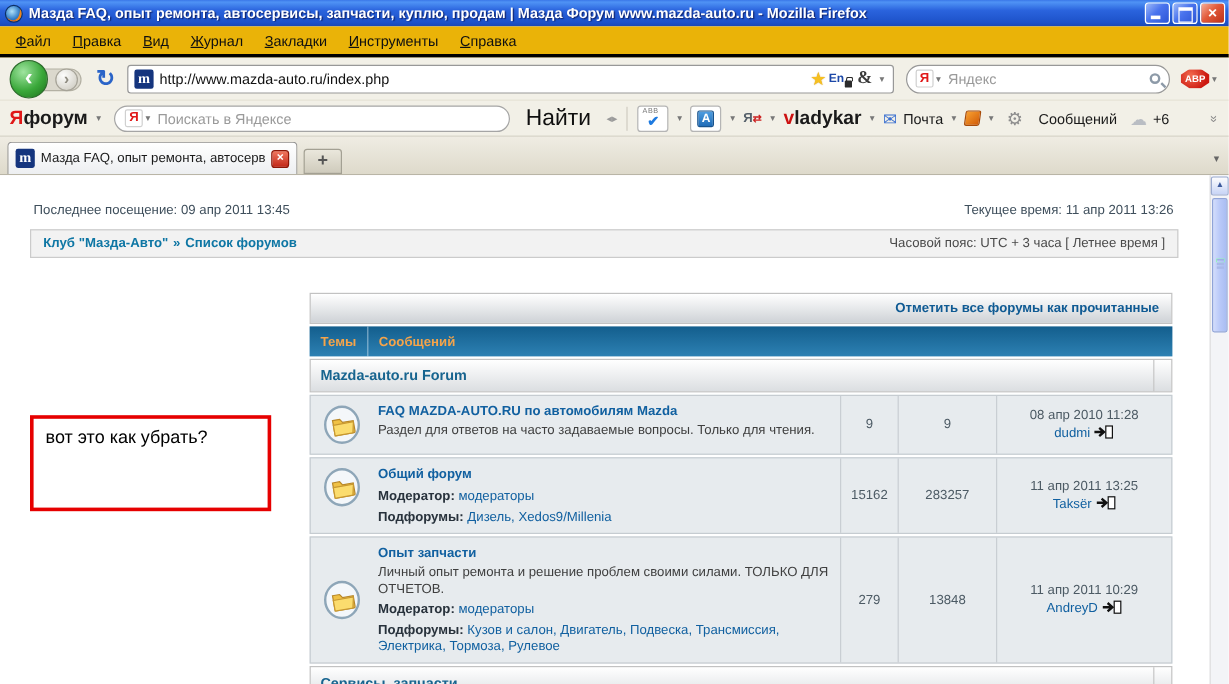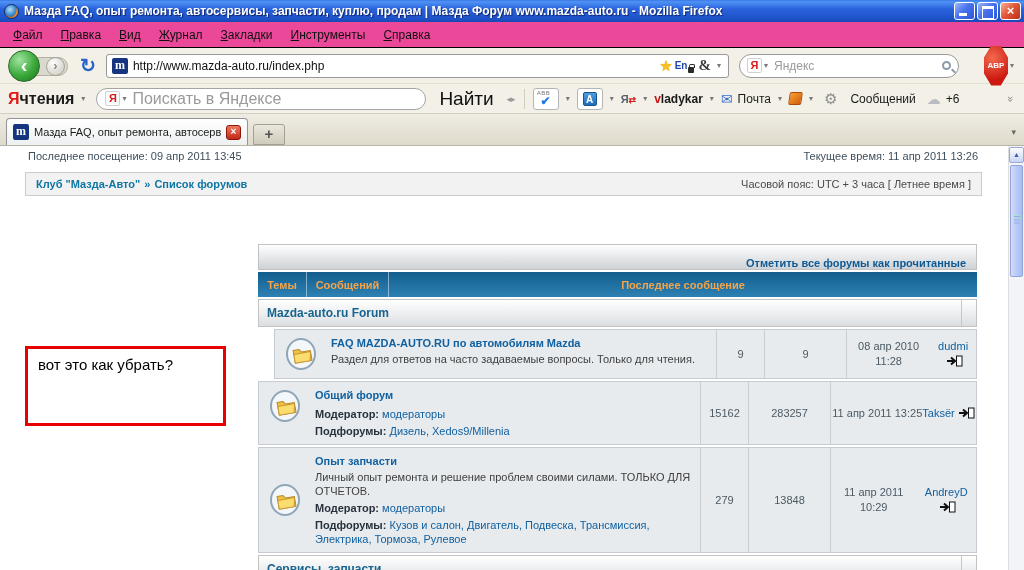--- a/index.html
+++ b/index.html
@@ -19,21 +19,21 @@
     position:relative; flex:0 0 auto; }
   .btn-min,.btn-max { background:linear-gradient(135deg,#9db9f9 0%,#4a74ee 45%,#2c55d6 100%); }
   .btn-min::after { content:""; position:absolute; left:4px; bottom:3px; width:8px; height:3px; background:#fff; }
   .btn-max::after { content:""; position:absolute; left:4px; top:3px; width:10px; height:9px;
     border:1px solid #fff; border-top:3px solid #fff; }
   .btn-close { background:linear-gradient(135deg,#f7b09a 0%,#e25a3a 45%,#bc३018 100%);
     background:linear-gradient(135deg,#f7b09a 0%,#e25a3a 45%,#bc3018 100%);
     color:#fff; font-size:13px; font-weight:bold; text-align:center; line-height:15px; }
 
   
-  .menubar { height:26px; background:#ec4899; border-bottom:1px solid #000000; display:flex; align-items:center; padding-left:4px; }
+  .menubar { height:26px; background:#eab308; border-bottom:3px solid #000000; display:flex; align-items:center; padding-left:4px; }
   .menu-item { display:inline-block; font-size:12px; color:#101010; padding:4px 9px; cursor:default; }
   .menu-item::first-letter { text-decoration:underline; }
 
   
   .navbar { height:36px; background:#f2f0e7; border-bottom:1px solid #e3e0d4; display:flex; align-items:center; padding:0 8px; }
   .backfwd { position:relative; width:64px; height:34px; flex:0 0 auto; }
   .bf-pill { position:absolute; left:24px; top:8px; width:36px; height:19px; background:#dbd8cd;
     border:1px solid #b4b1a4; border-radius:0 10px 10px 0; }
   .btn-back { position:absolute; left:0; top:1px; width:32px; height:32px; border-radius:50%;
     background:radial-gradient(circle at 35% 30%, #9fe49f 0%, #3aa83a 55%, #1b701b 100%);
@@ -56,44 +56,44 @@
   .caret { font-size:8px; color:#787878; margin:0 2px; }
   .searchbox { width:220px; height:24px; background:#fff; border:1px solid #989898; border-radius:12px;
     display:flex; align-items:center; padding:0 7px; flex:0 0 auto; }
   .ya-badge { width:15px; height:15px; background:#fff; border:1px solid #d0d0d0; border-radius:2px;
     color:#e01818; font-weight:bold; font-size:11px; text-align:center; line-height:13px; flex:0 0 auto; }
   .search-input { flex:1; border:none; outline:none; background:transparent; font-size:12px; color:#333; padding:0 4px; min-width:0; }
   .search-input::placeholder, .ysearch-input::placeholder { color:#9a9a9a; }
   .magnifier { width:9px; height:9px; border:2px solid #8d9aa8; border-radius:50%; position:relative; flex:0 0 auto; }
   .magnifier::after { content:""; position:absolute; left:7px; top:7px; width:5px; height:2px;
     background:#8d9aa8; transform:rotate(45deg); }
-  .abp-icon { width:24px; height:40px; margin-left:25px; flex:0 0 auto;
+  .abp-icon { width:24px; height:16px; margin-left:9px; flex:0 0 auto;
     clip-path:polygon(30% 0,70% 0,100% 30%,100% 70%,70% 100%,30% 100%,0 70%,0 30%);
     background:radial-gradient(circle at 35% 30%, #f26a4e 0%, #cc1810 70%); color:#fff;
     font-size:8px; font-weight:bold; display:flex; align-items:center; justify-content:center; }
 
   
   .ybar { height:30px; background:#f2f0e7; border-bottom:1px solid #d2cfc3; display:flex; align-items:center; padding:0 8px; gap:5px; }
   .ylogo { font-family:"Liberation Serif", serif; font-weight:bold; font-size:16px; }
   .ylogo .ya-red { color:#e01818; } .ylogo .ya-black { color:#1a1a1a; }
   .ysearch { width:330px; height:22px; background:#fff; border:1px solid #a5a5a5; border-radius:11px;
     display:flex; align-items:center; padding:0 8px; margin-left:4px; }
-  .ysearch-input { flex:1; border:none; outline:none; background:transparent; font-size:16px; padding:0 4px; min-width:0; }
+  .ysearch-input { flex:1; border:none; outline:none; background:transparent; font-size:12px; padding:0 4px; min-width:0; }
   .find-btn { font-size:19px; color:#101010; margin:0 8px; }
   .grip { color:#9a9a9a; font-size:9px; }
   .vsep { width:1px; height:20px; background:#cfccc0; margin:0 3px; }
   .tool-btn { height:22px; min-width:26px; background:#fff; border:1px solid #b5b5b5; border-radius:3px;
     display:flex; align-items:center; justify-content:center; position:relative; }
   .spell-abb { position:absolute; top:1px; left:3px; font-size:6px; color:#777; letter-spacing:.5px; }
   .spell-check { color:#1d7ae0; font-size:12px; font-weight:bold; margin-top:4px; }
   .trans-icon { width:14px; height:14px; background:linear-gradient(#4e9de0,#1f6cb8); border:1px solid #17538e;
     border-radius:2px; color:#fff; font-size:10px; font-weight:bold; text-align:center; line-height:13px; }
   .translit-icon { font-size:11px; font-weight:bold; color:#55606a; }
   .translit-icon .tr-arrows { color:#cc2222; font-size:9px; }
-  .user-name { font-weight:bold; font-size:12px; }
+  .user-name { font-weight:bold; font-size:16px; }
   .user-name .u-red { color:#cc1111; } .user-name .u-black { color:#1a1a1a; }
   .mail-icon { color:#3a6fd0; font-size:14px; }
   .mail-label { font-size:12px; color:#1a1a1a; }
   .money-icon { width:13px; height:13px; transform:skewX(-8deg);
     background:linear-gradient(135deg,#f8a030,#d25c08); border:1px solid #a84a08; border-radius:2px; }
   .gear-icon { color:#8e8e8e; font-size:15px; margin:0 4px; }
   .city-label { font-size:12px; color:#1a1a1a; margin-left:4px; }
   .cloud-icon { color:#b9bdc3; font-size:14px; margin-left:6px; }
   .temp-label { font-size:12px; color:#1a1a1a; }
   .flexspace { flex:1; }
@@ -110,59 +110,59 @@
     background:linear-gradient(#f07860,#c22818); color:#fff; font-size:10px; font-weight:bold;
     text-align:center; line-height:12px; }
   .newtab-btn { width:32px; height:21px; margin-left:5px; border:1px solid #a3a093; border-radius:3px 3px 0 0;
     background:linear-gradient(#eae7dc,#cfcbbc); color:#555; font-size:15px; font-weight:bold;
     text-align:center; line-height:18px; }
   .tablist-btn { position:absolute; right:8px; bottom:8px; font-size:9px; color:#666; }
 
   
   .content { position:relative; height:424px; background:#fff; }
   .page { position:absolute; left:0; top:0; right:16px; bottom:0; font-size:11px; }
-  .meta-row { display:flex; justify-content:space-between; padding:4px 30px 0 28px; color:#3f4f5c; }
+  .meta-row { display:flex; justify-content:space-between; padding:23px 30px 0 28px; color:#3f4f5c; }
   .links-row { display:flex; justify-content:space-between; padding:19px 30px 0 25px; }
   a.plink { color:#0e76a4; text-decoration:none; }
   .lsep { color:#3f4f5c; padding:0 3px; }
   .crumbbar { margin:10px 26px 0 25px; height:24px; background:#f2f2f2; border:1px solid #cbcbcb;
     display:flex; align-items:center; padding:0 10px; }
   .crumbbar a { font-weight:bold; color:#0e76a4; text-decoration:none; }
   .crumb-sep { font-weight:bold; color:#0e76a4; padding:0 4px; }
   .tz { margin-left:auto; color:#4a4a4a; }
 
   .annotation-box { position:absolute; left:25px; top:200px; width:201px; height:80px;
     background:#fff; border:3px solid #e60000; padding:7px 10px; font-size:15px; color:#000; }
 
   
   .ftable { position:absolute; left:258px; top:98px; width:719px; }
   .t-topbar { height:26px; background:linear-gradient(#ffffff,#ced2d6); border:1px solid #c2c2c2;
-    display:flex; align-items:flex-end; justify-content:flex-end; padding:0 10px; }
+    display:flex; align-items:center; justify-content:flex-end; padding:0 10px; }
   .t-topbar a { font-weight:bold; color:#0f5a93; text-decoration:none; }
   .t-header { margin-top:2px; height:25px; display:flex; align-items:stretch;
     background:linear-gradient(#135e8d,#2d81b3); color:#f5a44a; font-weight:bold; }
   .th-cell { display:flex; align-items:center; justify-content:center; }
   .th-cell + .th-cell { border-left:1px solid rgba(220,235,245,.55); }
   .w-forum { width:442px; } .w-topics { width:48px; } .w-posts { width:82px; } .w-last { flex:1; }
   .t-cat { margin-top:2px; height:28px; background:linear-gradient(#ffffff,#dbdee1); border:1px solid #c2c2c2; display:flex; }
   .t-cat .cat-name { width:703px; display:flex; align-items:center; padding-left:8px;
     font-weight:bold; font-size:12px; color:#17648f; border-right:1px solid #c6c6c6; }
   .t-cat .cat-rest { flex:1; }
   .frow { margin-top:2px; display:flex; background:#e7ebee; border:1px solid #c6ccd1; }
   .c-forum { width:441px; display:flex; padding:6px 6px 6px 8px; gap:10px; }
   .c-num { width:48px; display:flex; align-items:center; justify-content:center; color:#4c5a64; border-left:1px solid #c9ced3; }
   .c-posts { width:82px; }
-  .c-last { flex:1; display:flex; flex-direction:row; align-items:center; justify-content:center;
+  .c-last { flex:1; display:flex; flex-direction:column; align-items:center; justify-content:center;
     color:#4c5a64; line-height:15px; border-left:1px solid #c9ced3; text-align:center; }
   .f-texts { flex:1; line-height:14px; color:#3f3f3f; }
   .f-title { display:inline-block; font-weight:bold; color:#1160a0; text-decoration:none; margin-bottom:2px; }
   .f-label { font-weight:bold; color:#28323c; }
   .f-line { margin-top:3px; }
   a.f-link { color:#1160a0; text-decoration:none; }
-  .r1 { min-height:50px;margin-left:16px; } .r2 { min-height:56px; } .r3 { min-height:92px; }
+  .r1 { min-height:50px; } .r2 { min-height:56px; } .r3 { min-height:92px; }
   .goto-icon { vertical-align:-2px; margin-left:3px; }
 
   
   .scrollbar { position:absolute; right:0; top:0; width:16px; height:100%; background:#f3f4f7; border-left:1px solid #dedede; }
   .sb-up { position:absolute; top:1px; left:0; width:15px; height:16px; border:1px solid #9aaad0; border-radius:2px;
     background:linear-gradient(#fdfdfe,#c7d4f6); color:#3c5a9c; font-size:7px; text-align:center; line-height:14px; }
   .sb-thumb { position:absolute; top:19px; left:1px; width:13px; height:112px; border:1px solid #90a4d8; border-radius:2px;
     background:linear-gradient(90deg,#d3ddfc,#b9c9f8 50%,#a9bdf2); }
   .sb-thumb::after { content:""; position:absolute; left:3px; top:50px; width:6px; height:1px;
     box-shadow:0 0 0 .5px #8fa, 0 3px 0 #a9b9e8, 0 6px 0 #a9b9e8; border-top:1px solid #98aade; }
@@ -207,21 +207,21 @@
     <span class="ya-badge">Я</span>
     <span class="caret">▾</span>
     <input class="search-input" placeholder="Яндекс" style="">
     <span class="magnifier"></span>
   </div>
   <div class="abp-icon">ABP</div>
   <span class="caret">▾</span>
 </div>
 
 <div class="ybar">
-  <span class="ylogo"><span class="ya-red">Я</span><span class="ya-black">чтения</span></span>
+  <span class="ylogo"><span class="ya-red">Я</span><span class="ya-black">форум</span></span>
   <span class="caret">▾</span>
   <div class="ysearch">
     <span class="ya-badge">Я</span>
     <span class="caret">▾</span>
     <input class="ysearch-input" placeholder="Поискать в Яндексе" style="">
   </div>
   <span class="find-btn">Найти</span>
   <span class="grip">◂▸</span>
   <span class="vsep"></span>
   <div class="tool-btn">
@@ -281,21 +281,20 @@
     </div>
 
     <div class="ftable">
       <div class="t-topbar">
         <a href="#">Отметить все форумы как прочитанные</a>
       </div>
 
       <div class="t-header">
         <div class="th-cell w-topics">Темы</div>
         <div class="th-cell w-posts">Сообщений</div>
-        <div class="th-cell w-last">Последнее сообщение</div>
       </div>
 
       <div class="t-cat">
         <div class="cat-name">
             <a class="f-link" href="#" style="font-weight:bold;color:#17648f;">Mazda-auto.ru Forum</a>
           </div>
         <div class="cat-rest"></div>
       </div>
 
       <div class="frow r1">

